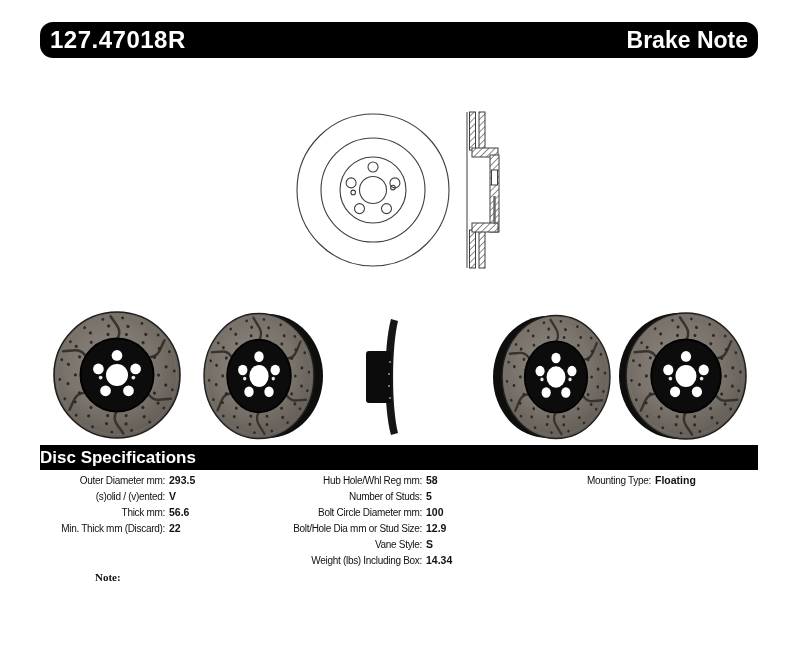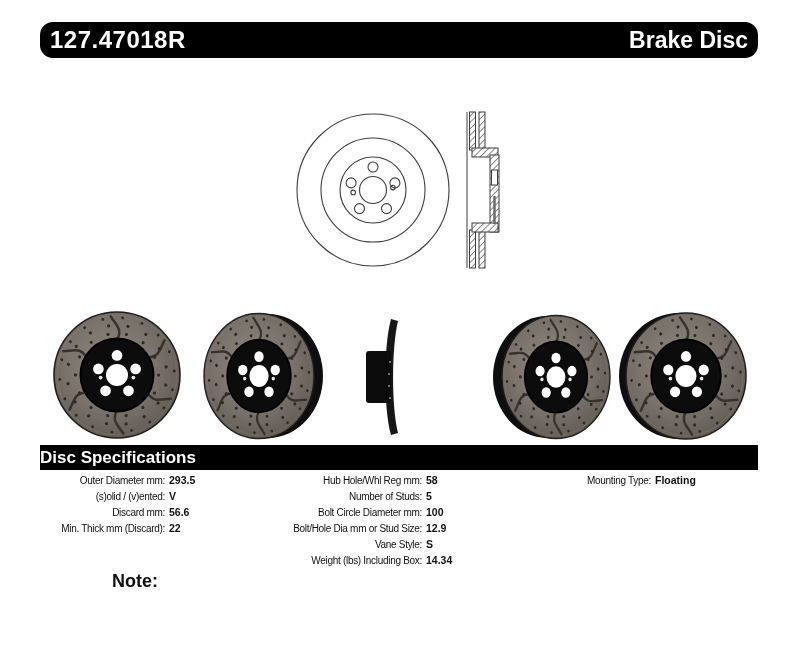--- a/index.html
+++ b/index.html
@@ -18,28 +18,28 @@
   .spec-bar span{font-size:17px;font-weight:bold;}
   .drawing-svg{position:absolute;left:275px;top:95px;}
   .photos-svg{position:absolute;left:0;top:300px;}
   .spec-col{position:absolute;top:472px;}
   .spec-row{display:flex;height:16px;align-items:center;}
   .lbl{font-weight:normal;font-size:10px;letter-spacing:-0.3px;text-align:right;white-space:nowrap;}
   .val{font-weight:bold;font-size:10.5px;margin-left:4px;white-space:nowrap;}
   .col-left{left:30px;}  .col-left .lbl{width:135px;}
   .col-mid{left:272px;}  .col-mid .lbl{width:150px;}
   .col-right{left:533px;} .col-right .lbl{width:118px;}
-  .note{position:absolute;left:112px;top:571px;font-size:18px;font-weight:bold;}
+  .note{position:absolute;left:95px;top:571px;font-size:11px;font-weight:bold;font-family:Liberation Serif, serif;}
 </style>
 </head>
 <body>
 
 <div class="bar header-bar">
   <span class="part">127.47018R</span>
-  <span class="ptype">Brake Disc</span>
+  <span class="ptype">Brake Note</span>
 </div>
 
 <svg class="drawing-svg" width="250" height="190" viewBox="275 95 250 190" xmlns="http://www.w3.org/2000/svg">
   <defs>
     <pattern id="hatch" width="4.5" height="4.5" patternUnits="userSpaceOnUse" patternTransform="rotate(45)">
       <rect width="4.5" height="4.5" fill="#ffffff"></rect>
       <line x1="0" y1="0" x2="0" y2="4.5" stroke="#5a5a5a" stroke-width="1.4"></line>
     </pattern>
   </defs>
 
@@ -140,21 +140,21 @@
 <div class="spec-col col-left">
   <div class="spec-row">
     <span class="lbl">Outer Diameter mm:</span>
     <span class="val">293.5</span>
   </div>
   <div class="spec-row">
     <span class="lbl">(s)olid / (v)ented:</span>
     <span class="val">V</span>
   </div>
   <div class="spec-row">
-    <span class="lbl">Discard mm:</span>
+    <span class="lbl">Thick mm:</span>
     <span class="val">56.6</span>
   </div>
   <div class="spec-row">
     <span class="lbl">Min. Thick mm (Discard):</span>
     <span class="val">22</span>
   </div>
 </div>
 
 <div class="spec-col col-mid">
   <div class="spec-row">

